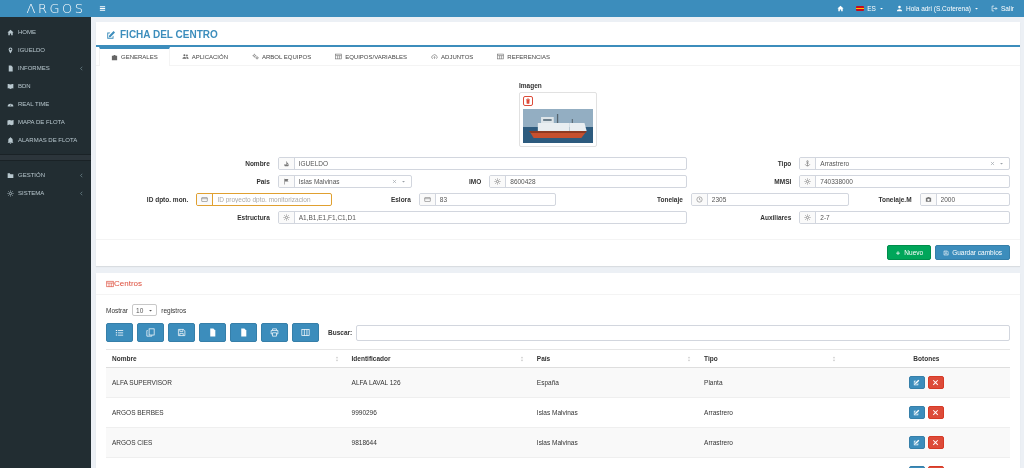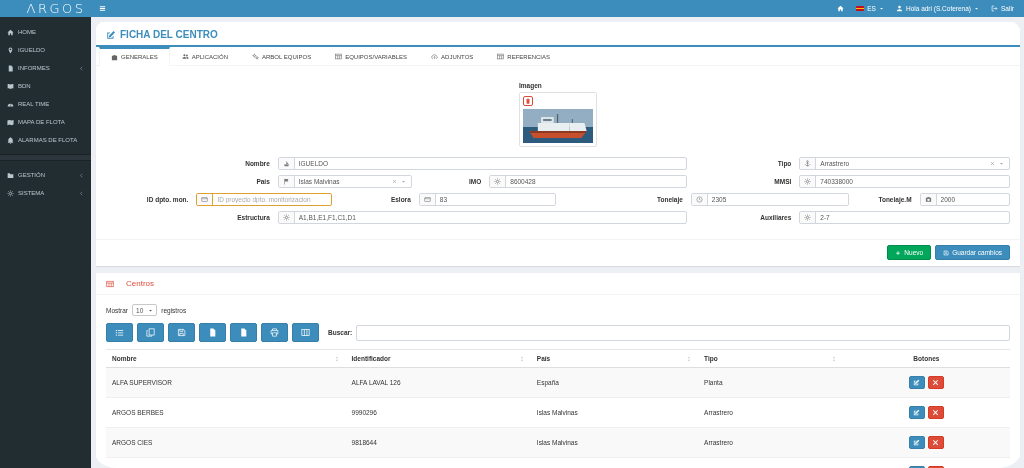--- a/index.html
+++ b/index.html
@@ -23,21 +23,21 @@
 
   
   .sidebar { position:absolute; top:17px; left:0; width:91px; height:451px; background:#222d32; padding-top:6px; z-index:10; }
   .side-item { display:flex; align-items:center; gap:4px; padding:5.5px 7px; color:#b8c7ce; font-size:6px; cursor:pointer; white-space:nowrap; }
   .side-item svg { width:7px; height:7px; flex:none; }
   .side-item .chev { margin-left:auto; color:#8aa4af; }
   .side-item .chev svg { width:5px; height:5px; }
   .side-sep { height:7px; background:#2c353b; border-top:1px solid #1a2226; border-bottom:1px solid #1a2226; margin:5px 0; }
 
   
-  .content { position:absolute; top:17px; left:91px; width:933px; height:451px; padding:5px 4px 0 5px; overflow:hidden;border-radius:25px; }
+  .content { position:absolute; top:17px; left:91px; width:933px; height:451px; padding:5px 4px 0 5px; overflow:hidden; }
   .card { background:#fff; box-shadow:0 1px 1px rgba(0,0,0,.08); }
 
   .card-title { display:flex; align-items:center; gap:4px; padding:7px 10px 5px; color:#3c8dbc;
     font-size:10px; font-weight:600; border-bottom:2px solid #3c8dbc; }
   .card-title svg { width:10px; height:10px; }
 
   .tabs { display:flex; padding-left:3px; border-bottom:1px solid #f4f4f4; }
   .tab { display:flex; align-items:center; gap:3px; padding:5px 11px; font-size:6px; color:#444;
     border:1px solid transparent; border-bottom:none; cursor:pointer; }
   .tab svg { width:7px; height:7px; color:#666; }
@@ -76,21 +76,21 @@
 
   .card-footer { border-top:1px solid #f4f4f4; padding:5px 10px 6px; display:flex; justify-content:flex-end; gap:4px; }
   .btn { display:inline-flex; align-items:center; gap:3px; font-size:6.5px; color:#fff; padding:3px 7px;
     border-radius:2px; border:1px solid; cursor:pointer; font-family:"Liberation Sans", sans-serif; }
   .btn svg { width:6px; height:6px; }
   .btn-green { background:#00a65a; border-color:#008d4c; }
   .btn-blue  { background:#3c8dbc; border-color:#367fa9; }
 
   
   .centros { margin-top:7px; min-height:200px; }
-  .centros-header { display:flex; align-items:center; gap:12px; color:#dd4b39; font-size:8px;
+  .centros-header { display:flex; align-items:center; gap:0; color:#dd4b39; font-size:8px;
     padding:6px 10px; border-bottom:1px solid #f4f4f4; }
   .centros-header svg { width:8px; height:8px; }
   .centros-body { padding:7px 10px; }
   .length-row { display:flex; align-items:center; gap:4px; font-size:6.5px; margin:2px 0 7px; color:#333; }
   .page-select { display:flex; align-items:center; gap:5px; border:1px solid #c8c8c8; border-radius:2px;
     height:12px; padding:0 3px; color:#555; cursor:pointer; background:#fff; }
   .page-select svg { width:5px; height:5px; }
   .tools-row { display:flex; align-items:center; gap:4px; margin-bottom:7px; }
   .exp-btn { width:27px; height:19px; background:#3c8dbc; border:1px solid #367fa9; border-radius:2px;
     color:#fff; display:flex; align-items:center; justify-content:center; cursor:pointer; }

